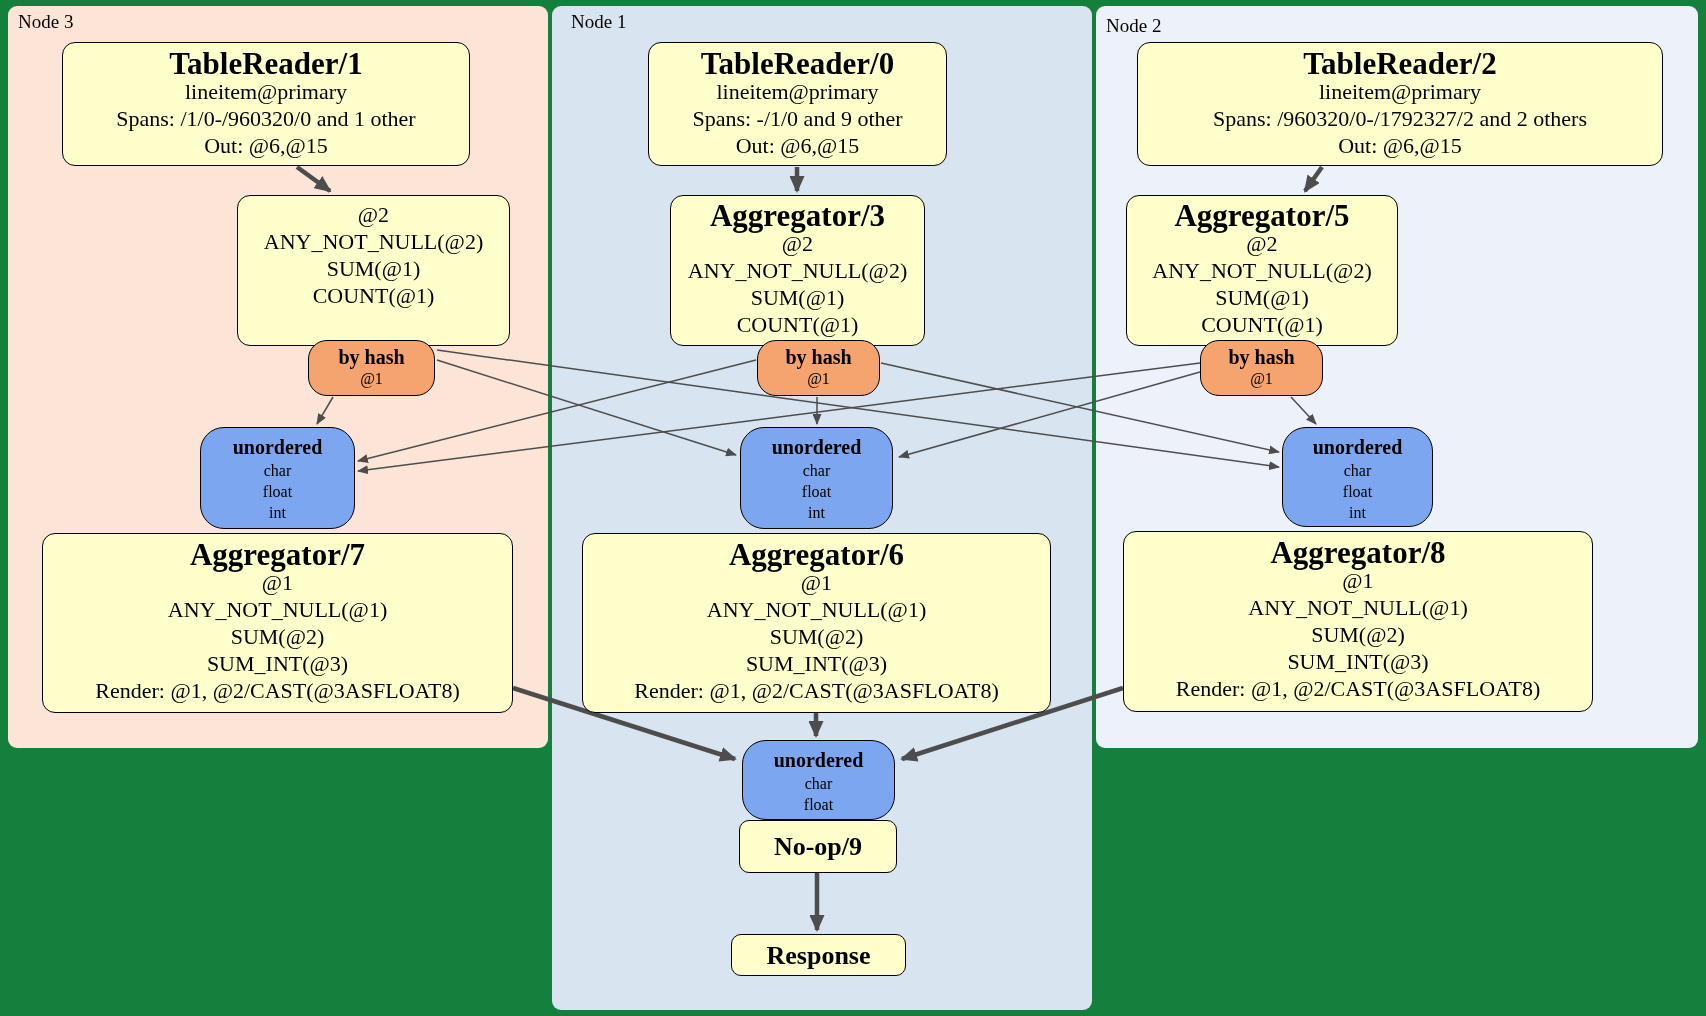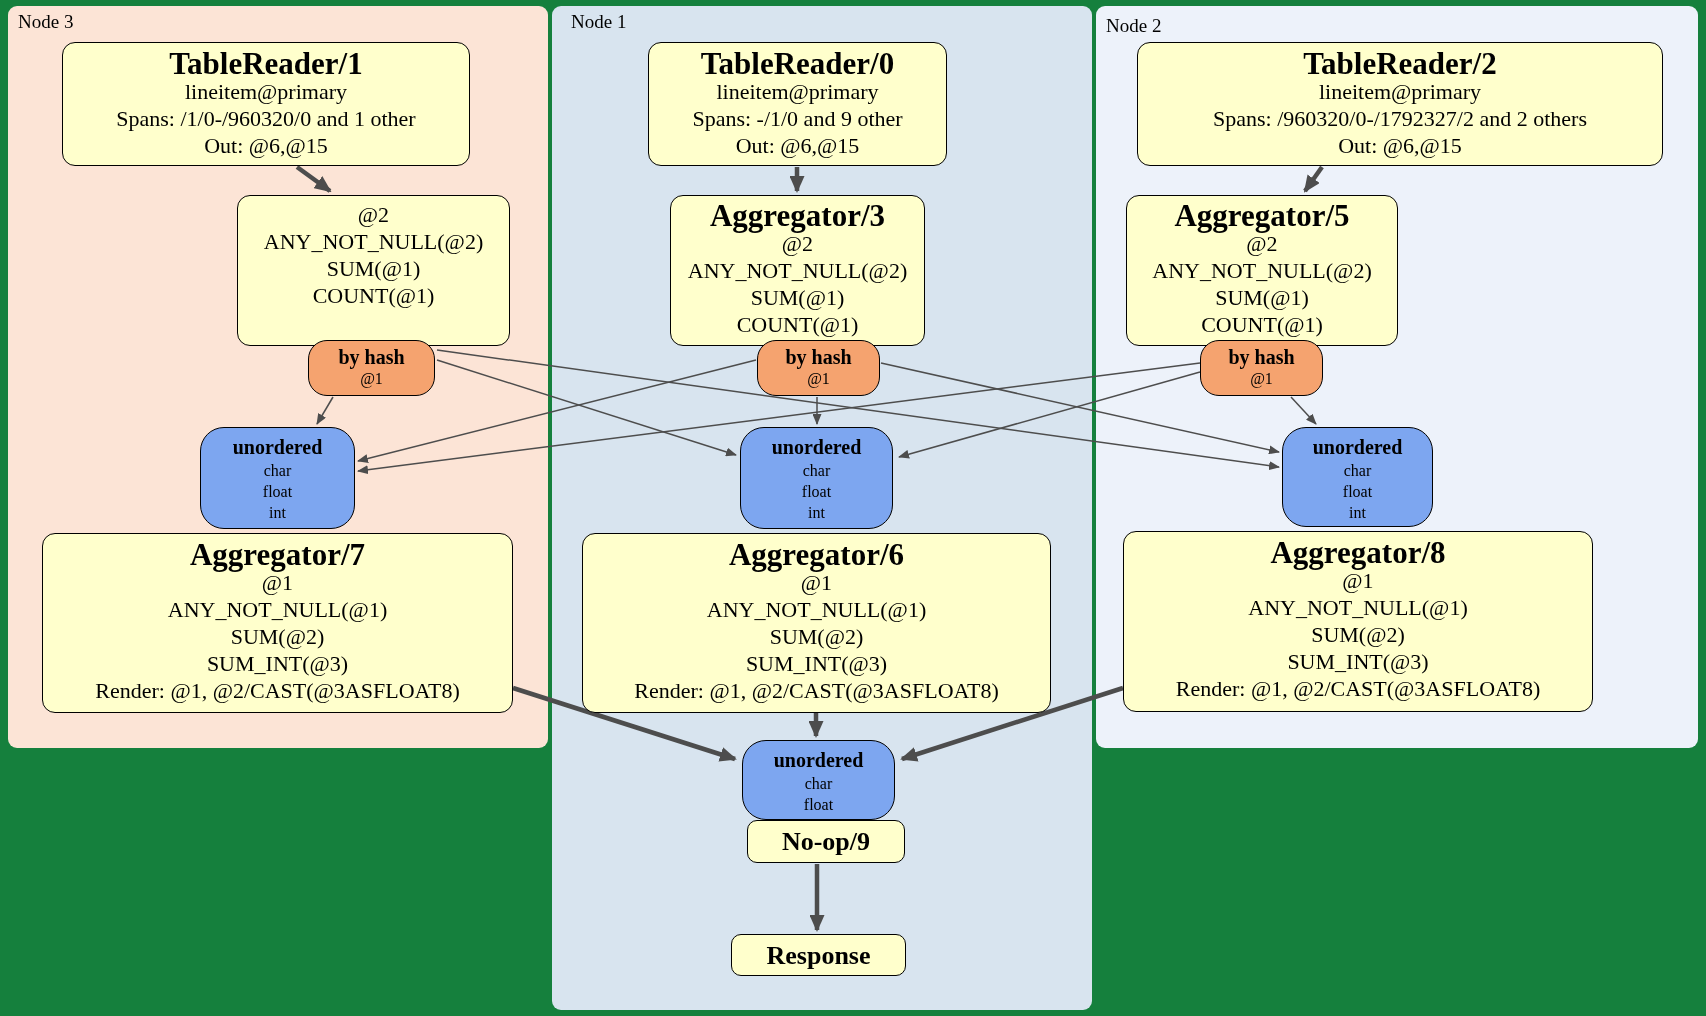--- a/index.html
+++ b/index.html
@@ -191,21 +191,21 @@
     <div class="line">SUM_INT(@3)</div>
     <div class="line">Render: @1, @2/CAST(@3ASFLOAT8)</div>
   </div>
 
   <div class="box sync" style="left:742px;top:740px;width:153px;height:80px;">
     <div class="title">unordered</div>
     <div class="line">char</div>
     <div class="line">float</div>
   </div>
 
-  <div class="box proc single" style="left:739px;top:820px;width:158px;height:43px;border-radius:10px;margin-left:8px;">
+  <div class="box proc single" style="left:739px;top:820px;width:158px;height:53px;border-radius:10px;">
     <div class="title">No-op/9</div>
   </div>
 
   <div class="box proc single" style="left:731px;top:934px;width:175px;height:42px;border-radius:10px;">
     <div class="title">Response</div>
   </div>
 
 </div>
 
 </body></html>

